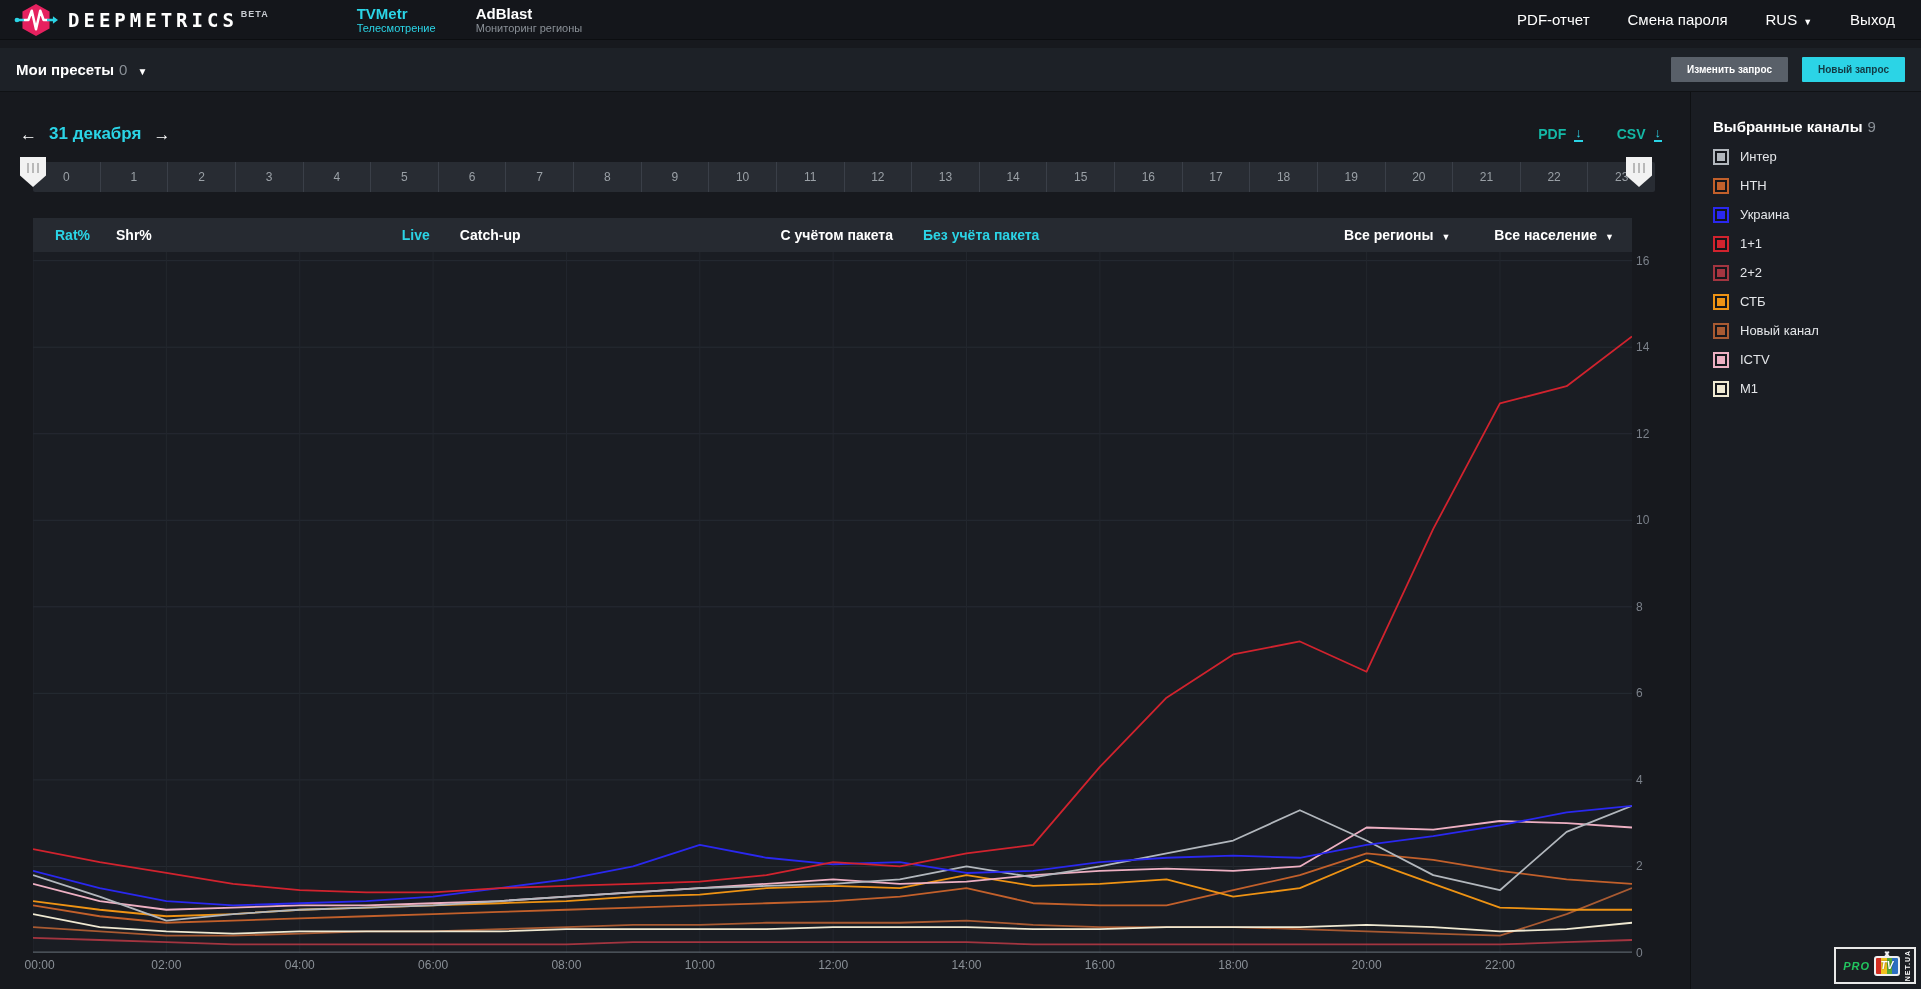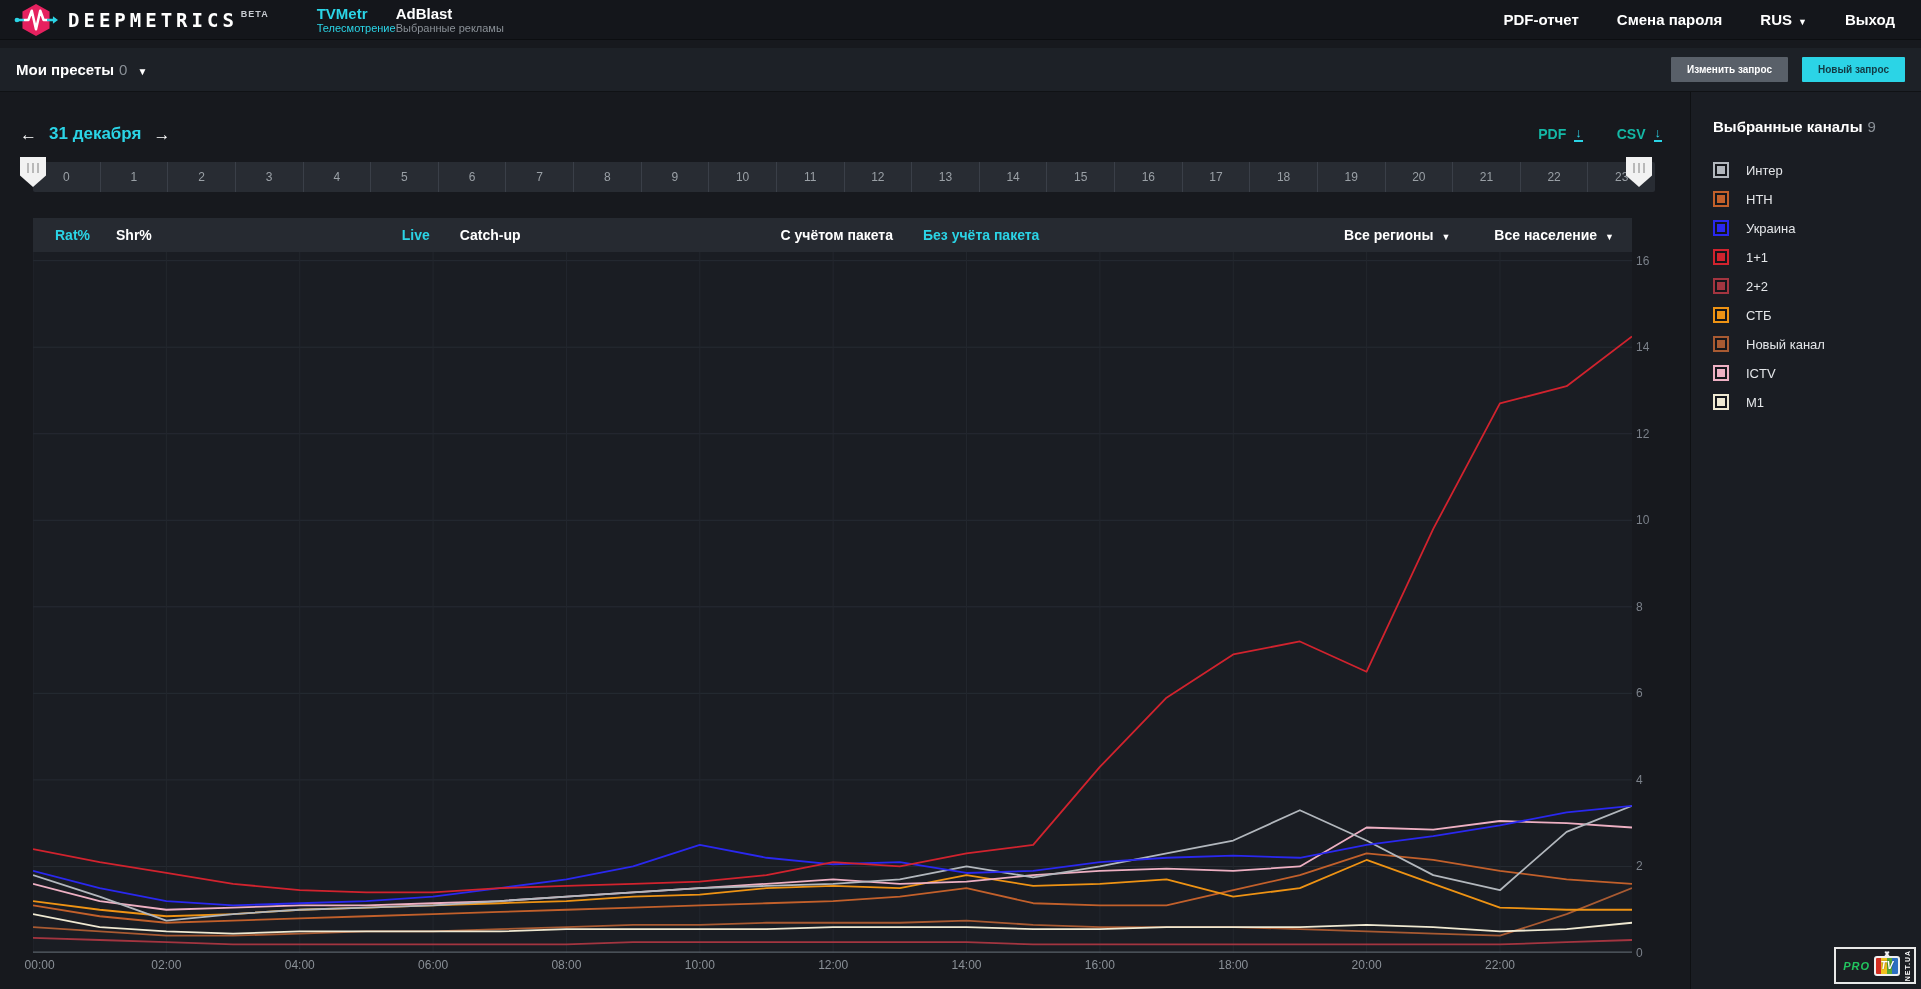--- a/index.html
+++ b/index.html
@@ -9,27 +9,27 @@
     background: #17191e; color: #e8eaed;
     font-family: "Liberation Sans", sans-serif;
   }
   
   .header { position:absolute; top:0; left:0; right:0; height:40px; background:#14161b;
     display:flex; align-items:center; border-bottom:1px solid #0c0e11; z-index:5; }
   .logo { display:flex; align-items:center; padding-left:14px; }
   .brand { font-family:"DejaVu Sans Mono", monospace; font-weight:bold; font-size:19px;
     letter-spacing:4px; color:#ffffff; margin-left:10px; }
   .beta { font-size:9px; color:#c7cbd1; letter-spacing:1px; vertical-align:10px; margin-left:3px; font-family:"Liberation Sans",sans-serif;}
-  .topnav { display:flex; margin-left:48px; }
+  .topnav { display:flex; margin-left:88px; gap:40px; }
   .nav-item { line-height:1.15; cursor:pointer; }
   .nav-item .t { font-size:15px; font-weight:bold; color:#ffffff; }
   .nav-item .s { font-size:11px; color:#8a9097; }
   .nav-item.active .t, .nav-item.active .s { color:#2bd4e6; }
   .rightnav { margin-left:auto; display:flex; gap:38px; padding-right:26px; align-items:center; }
-  .rightnav .rn { font-size:15px; font-weight:bold; color:#ffffff; cursor:pointer; white-space:nowrap; }
+  .rightnav .rn { font-size:15px; font-weight:normal; color:#ffffff; cursor:pointer; white-space:nowrap; }
   .caret { font-size:9px; color:#ffffff; margin-left:6px; }
   
   .toolbar { position:absolute; top:48px; left:0; right:0; height:44px; background:#1d2127;
     border-bottom:1px solid #101215; display:flex; align-items:center; padding:0 16px; z-index:5;}
   .presets { font-size:15px; font-weight:bold; color:#ffffff; cursor:pointer; }
   .presets .cnt { color:#8a9097; font-weight:normal; margin-left:5px; }
   .presets .caret { font-size:10px; }
   .tb-buttons { margin-left:auto; display:flex; gap:14px; }
   .btn { font-size:10px; font-weight:bold; padding:7px 16px; cursor:pointer; border:none; border-radius:1px;
     font-family:"Liberation Sans",sans-serif; }
@@ -75,21 +75,21 @@
   .chart-wrap { position:absolute; top:160px; bottom:36px; left:33px; right:58px; background:#1a1d23; }
   .chart-wrap svg { width:100%; height:100%; display:block; }
   .ylabels { position:absolute; top:160px; bottom:36px; right:28px; width:28px; }
   .ylab { position:absolute; left:2px; font-size:12px; color:#7b818a; transform:translateY(50%); }
   .xlabels { position:absolute; left:33px; right:58px; top:866px; height:18px; }
   .xlab { position:absolute; top:0; font-size:12px; color:#8a9097; transform:translateX(-50%); white-space:nowrap; }
   
   .sb-title { padding:26px 0 0 22px; font-size:15px; font-weight:bold; color:#ffffff; }
   .sb-title .cnt { color:#8a9097; font-weight:normal; margin-left:5px; }
   .channel-list { margin-top:14px; }
-  .channel { display:flex; align-items:flex-end; gap:17px; height:29px; padding-left:22px; cursor:pointer; }
+  .channel { display:flex; align-items:flex-start; gap:11px; height:29px; padding-left:22px; cursor:pointer; }
   .cbox { width:16px; height:16px; border:2px solid; background:#14161b; display:flex; align-items:center; justify-content:center; flex:0 0 16px;}
   .cbox .in { width:8px; height:8px; }
   .channel .nm { font-size:13px; color:#e4e6e9; }
   
   .protv { position:absolute; right:5px; bottom:5px; height:37px; border:2px solid #e8e8e8;
     background:#1c1e23; display:flex; align-items:center; padding:0 3px 0 7px; gap:4px; }
   .protv .pro { font-size:11px; font-weight:bold; font-style:italic; color:#22c55e; letter-spacing:1px; }
   .tvbox { position:relative; width:26px; height:20px; border:2px solid #f0f0f0; border-radius:3px;
     background:linear-gradient(90deg,#d22e22 0 25%,#f2c11e 25% 50%,#57a832 50% 75%,#2d6fc2 75% 100%);
     display:flex; align-items:center; justify-content:center; }
@@ -116,21 +116,21 @@
     </svg>
     <span class="brand"><span>DEEPMETRICS</span><span class="beta">BETA</span></span>
   </div>
   <div class="topnav">
     <div class="nav-item active">
       <div class="t">TVMetr</div>
       <div class="s">Телесмотрение</div>
     </div>
     <div class="nav-item">
       <div class="t">AdBlast</div>
-      <div class="s">Выбранные рекламы</div>
+      <div class="s">Мониторинг регионы</div>
     </div>
   </div>
   <div class="rightnav">
     <span class="rn">PDF-отчет</span>
     <span class="rn">Смена пароля</span>
     <span class="rn"><span>RUS</span><span class="caret">▼</span></span>
     <span class="rn">Выход</span>
   </div>
 </div>
 

